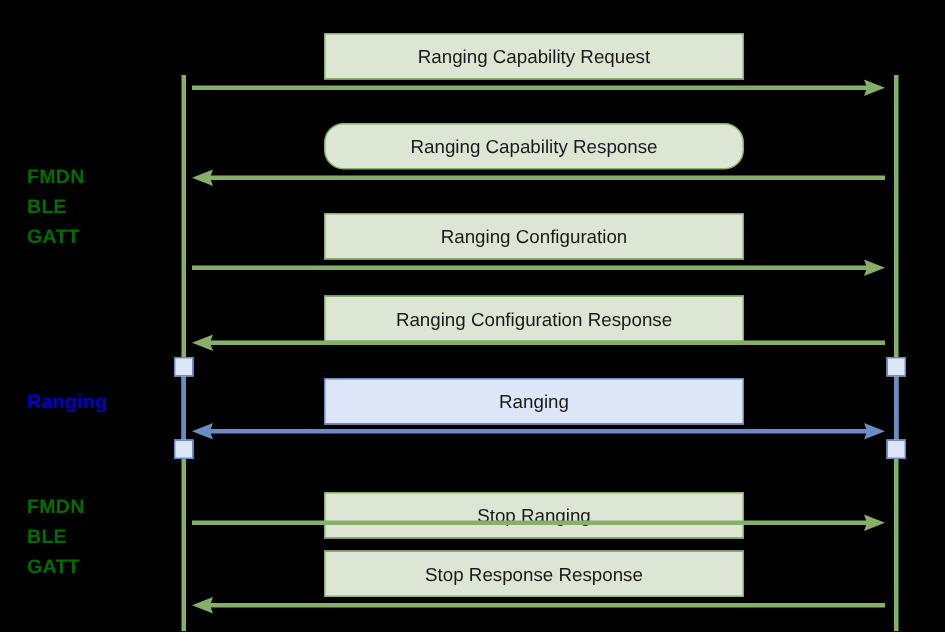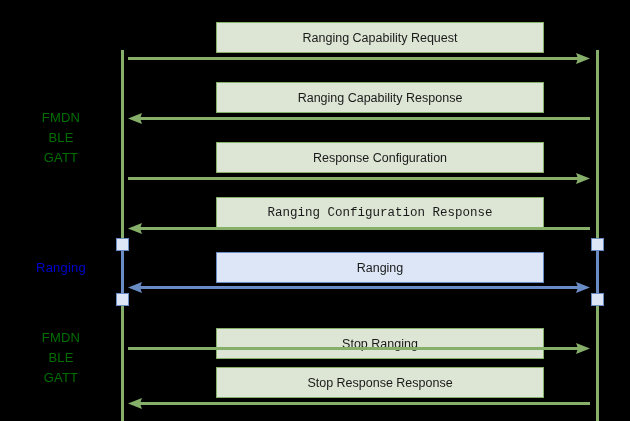--- a/index.html
+++ b/index.html
@@ -21,38 +21,38 @@
     position: absolute;
     width: 3px;
     background: #86b06a;
   }
   #lifeline-left  { left: 121px; top: 50px;  height: 371px; }
   #lifeline-right { left: 596px; top: 50px;  height: 371px; }
 
   
   .phase-label {
     position: absolute;
-    text-align: center;
+    text-align: left;
     line-height: 20px;
     font-size: 13px;
-    font-weight: normal;
+    font-weight: bold;
     white-space: nowrap;
     letter-spacing: 0.2px;
   }
   .phase-label.green { color: #006f00; }
   .phase-label.blue  { color: #0000d0; }
   #phase-fmdn-top    { left: 18px; top: 108px; width: 86px; }
   #phase-ranging     { left: 18px; top: 258px; width: 86px; }
   #phase-fmdn-bottom { left: 18px; top: 328px; width: 86px; }
 
   
   .msg-box {
     position: absolute;
     left: 216px;
-    width: 328px;
+    width: 280px;
     height: 31px;
     box-sizing: border-box;
     display: flex;
     align-items: center;
     justify-content: center;
     font-size: 12.5px;
     color: #1a1a1a;
     text-align: center;
   }
   .msg-box.green {
@@ -114,23 +114,23 @@
     <div>Ranging</div>
   </div>
 
   <div class="phase-label green" id="phase-fmdn-bottom">
     <div>FMDN</div>
     <div>BLE</div>
     <div>GATT</div>
   </div>
 
   <div class="msg-box green" style="top:22px;">Ranging Capability Request</div>
-  <div class="msg-box green" style="top:82px;">Ranging Capability Response</div>
-  <div class="msg-box green" style="top:142px;">Response Configuration</div>
-  <div class="msg-box green" style="top:197px;font-family:Liberation Mono, monospace;">Ranging Configuration Response</div>
+  <div class="msg-box green" style="top:82px;border-radius:13px;">Ranging Capability Response</div>
+  <div class="msg-box green" style="top:142px;">Ranging Configuration</div>
+  <div class="msg-box green" style="top:197px;">Ranging Configuration Response</div>
   <div class="msg-box blue" style="top:252px;">Ranging</div>
   <div class="msg-box green" style="top:312px;margin-top:16px;">Stop Ranging</div>
   <div class="msg-box green" style="top:367px;">Stop Response Response</div>
 
   <div class="arrow" style="top:53px;">
     <svg viewBox="0 0 462 11" xmlns="http://www.w3.org/2000/svg">
       <line x1="0" y1="5.5" x2="452" y2="5.5" stroke="#86b06a" stroke-width="3"></line>
       <polygon points="462,5.5 448,0 450,5.5 448,11" fill="#86b06a"></polygon>
     </svg>
   </div>

